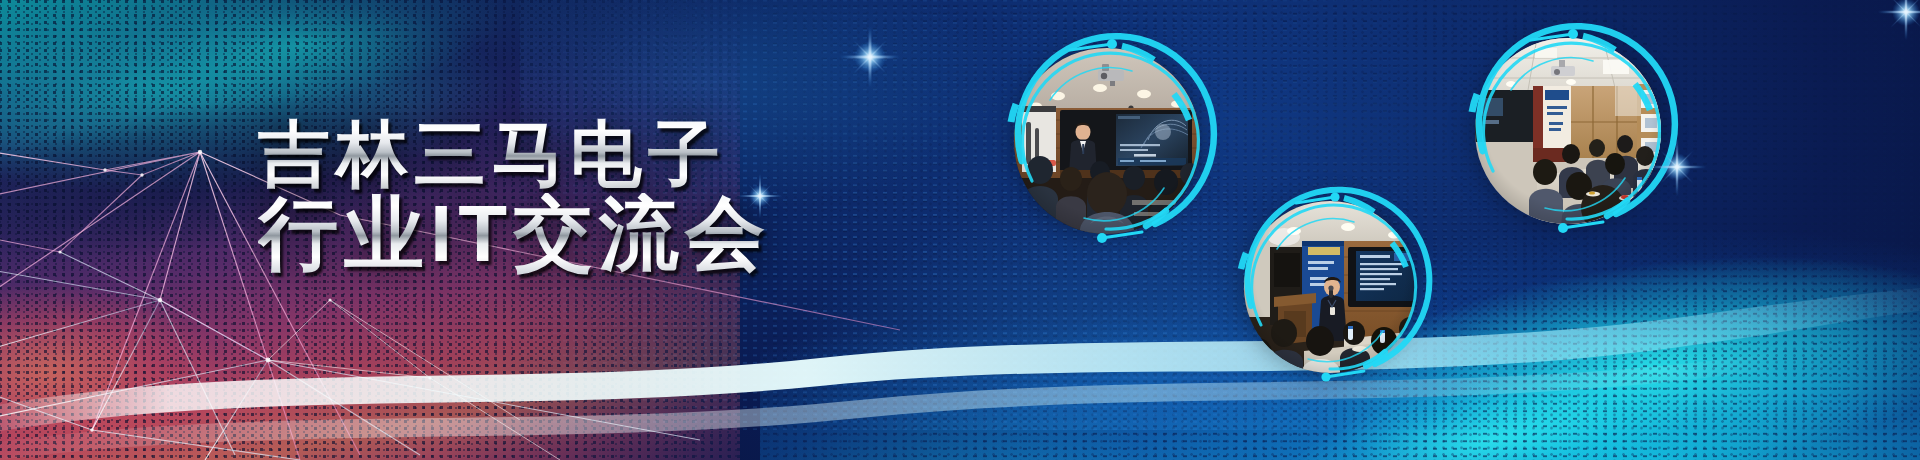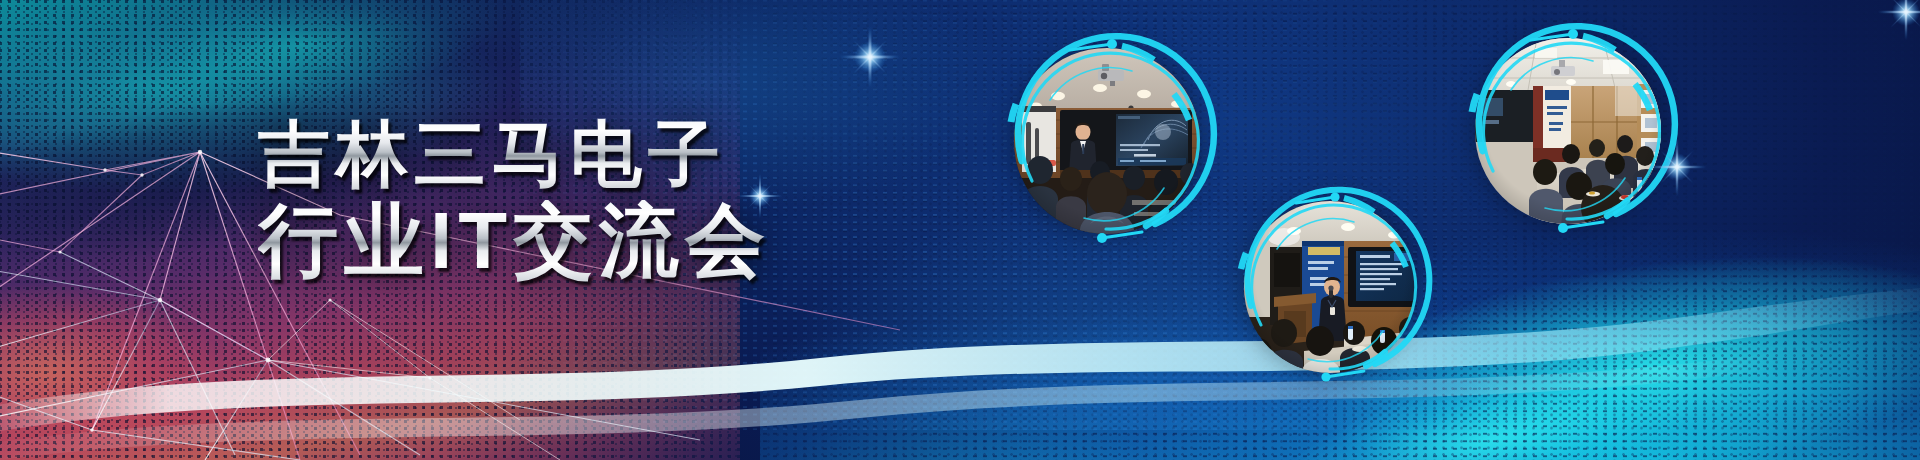--- a/index.html
+++ b/index.html
@@ -129,21 +129,21 @@
     background:linear-gradient(180deg,
       #f4f6f8 0%, #ffffff 16%, #e6e9ed 34%,
       #b9bfc6 47%, #8f979f 52%,
       #e9ecef 62%, #ffffff 78%, #cfd4da 100%);
     -webkit-background-clip:text; background-clip:text; color:transparent;
     -webkit-text-fill-color:transparent;
     filter:drop-shadow(3px 4px 1px rgba(0,0,0,.72)) drop-shadow(0 0 14px rgba(0,0,0,.45));
     white-space:nowrap;
   }
   .tline1{ font-size:72px; }
-  .tline2{ font-size:80px; margin-top:9px; }
+  .tline2{ font-size:80px; margin-top:2px; }
 
   
   .circ{ position:absolute; z-index:25; }
   .photo{
     position:absolute; border-radius:50%; overflow:hidden;
     box-shadow:0 0 26px rgba(0,0,0,.35);
   }
   .ring-svg{ position:absolute; left:0; top:0; overflow:visible; }
 
   

